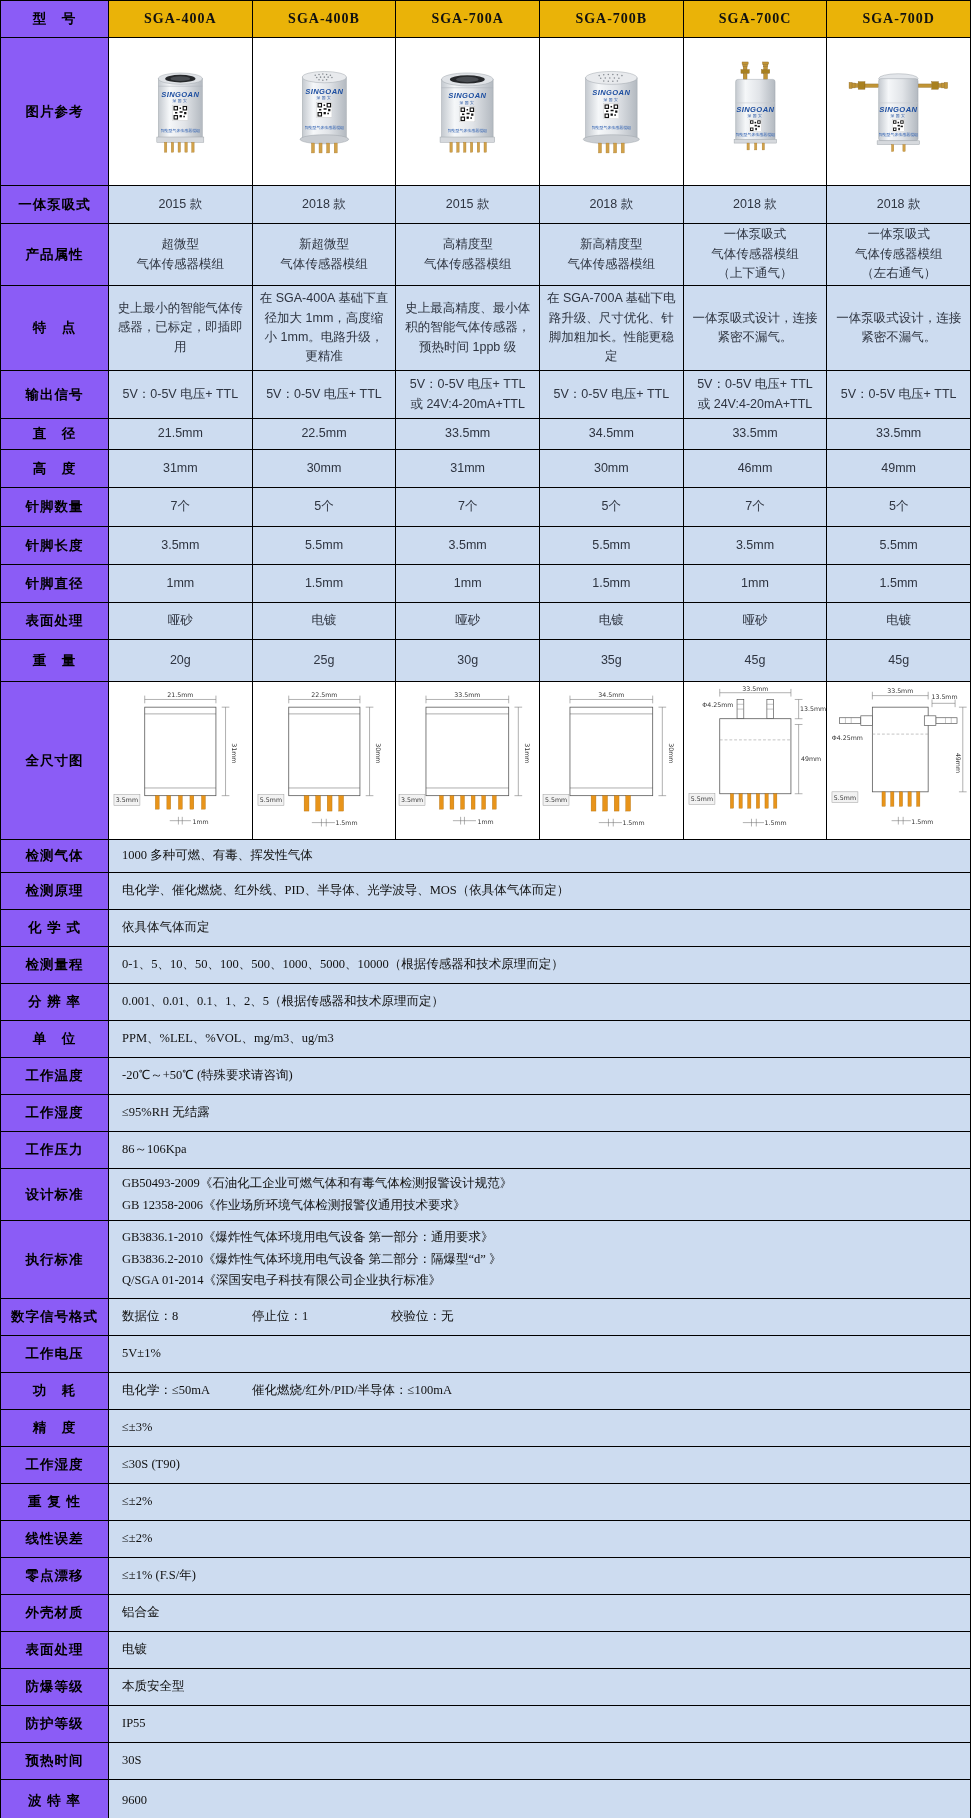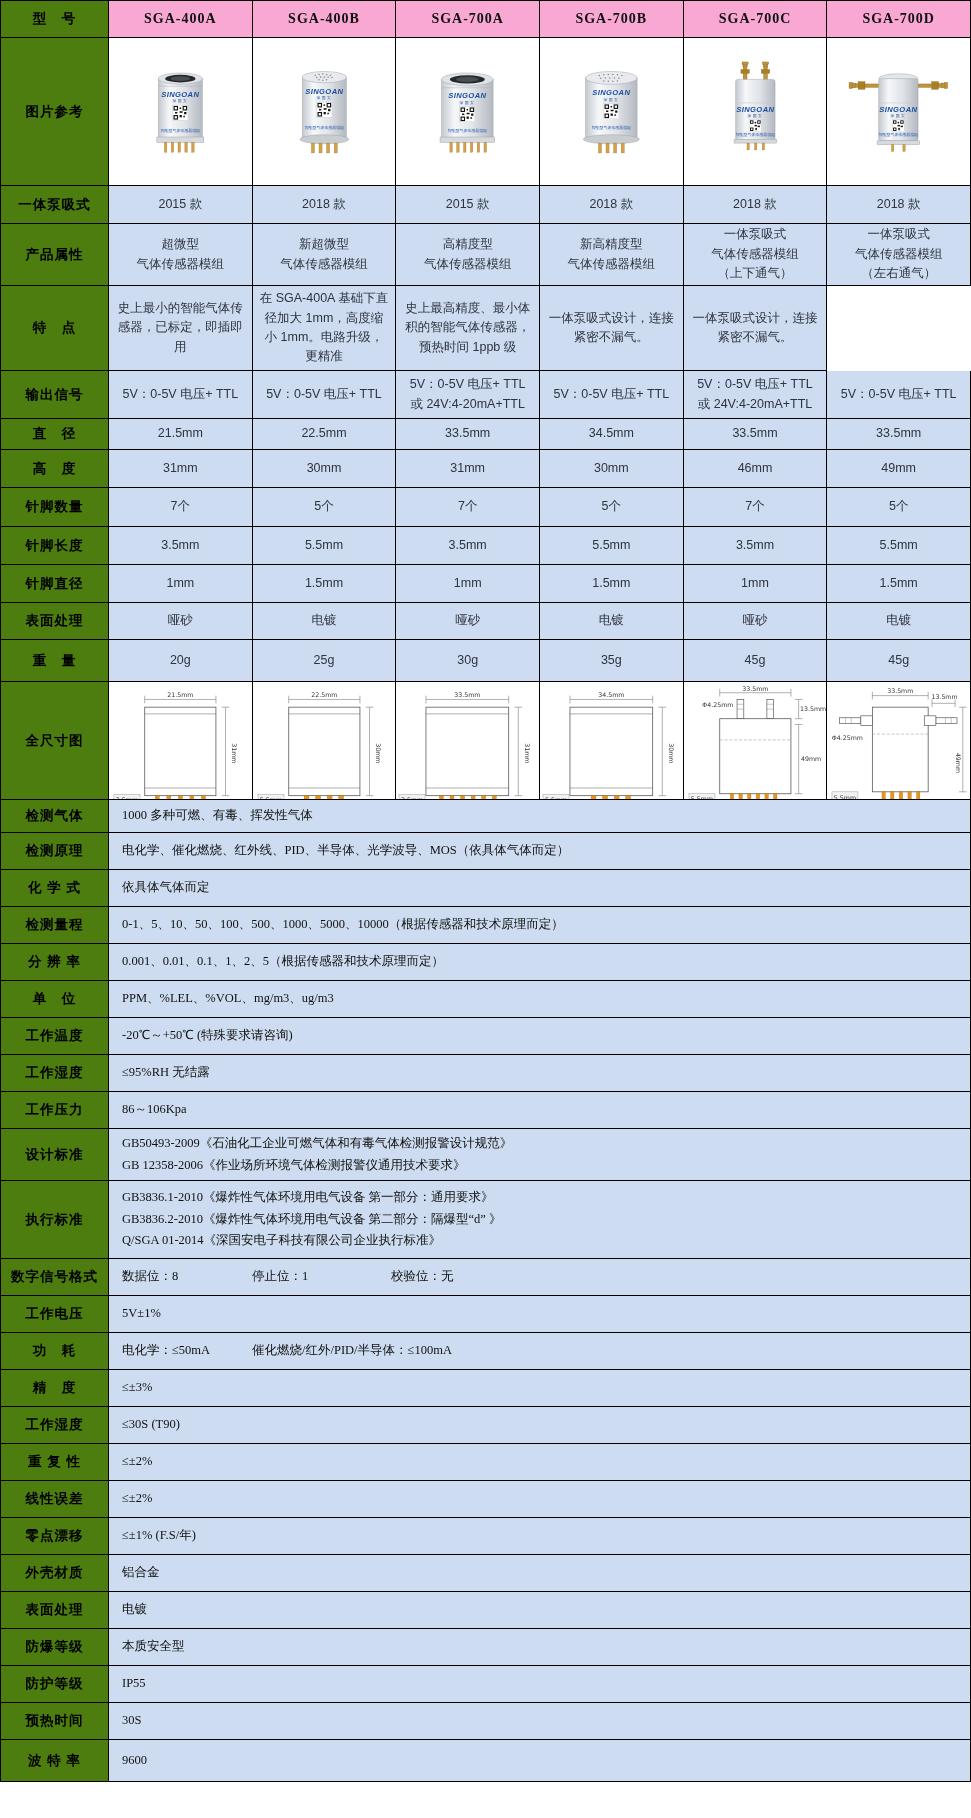--- a/index.html
+++ b/index.html
@@ -2,37 +2,37 @@
 <html><head>
 <meta charset="utf-8">
 <style>
   html,body{margin:0;padding:0;background:#fff;}
   body{width:971px;font-family:"Liberation Sans",sans-serif;-webkit-font-smoothing:antialiased;}
   .tbl{width:971px;border-top:1px solid #000;border-left:1px solid #000;box-sizing:border-box;}
   .crow{display:grid;grid-template-columns:108px repeat(6,1fr);}
   .srow{display:grid;grid-template-columns:108px 1fr;}
   .cell{border-right:1px solid #000;border-bottom:1px solid #000;box-sizing:border-box;
         display:flex;align-items:center;justify-content:center;overflow:hidden;}
-  .label{background:#4d7c0f;font-weight:bold;font-size:13.5px;color:#000;text-align:center;
+  .label{background:#8b5cf6;font-weight:bold;font-size:13.5px;color:#000;text-align:center;
          letter-spacing:1px;line-height:1.3;white-space:pre-line;}
-  .mhead{background:#f9a8d4;font-family:"Liberation Serif",serif;font-weight:bold;
+  .mhead{background:#eab308;font-family:"Liberation Serif",serif;font-weight:bold;
          font-size:14px;color:#111;letter-spacing:1px;}
   .val{background:#CDDCF0;font-size:12.5px;color:#2e3440;text-align:center;line-height:1.55;
        white-space:pre-line;padding:2px 6px;}
   .imgcell{background:#fff;padding:16px;}
   .dimcell{background:#fff;align-items:flex-start;padding-top:4px;}
   .specval{background:#CDDCF0;justify-content:flex-start;text-align:left;padding-left:13px;
            font-family:"Liberation Serif",serif;font-size:12.5px;color:#111;line-height:1.75;
            white-space:pre-line;}
   .part{display:inline-block;}
   .p1{width:130px;} .p2{width:139px;}
   
   .rh1{height:37px}.rh2{height:148px}.rh3{height:38px}.rh4{height:62px}.rh5{height:85px}
   .rh6{height:48px}.rh7{height:31px}.rh8{height:38px}.rh9{height:39px}.rh10{height:38px}
-  .rh11{height:38px}.rh12{height:37px}.rh13{height:42px}.rh14{height:118px}
+  .rh11{height:38px}.rh12{height:37px}.rh13{height:42px}.rh14{height:158px}
   .sr{height:37px}.sr-first{height:33px}.sr-design{height:52px}.sr-exec{height:78px}.sr-last{height:42px}
   
   svg{display:block}
   .product{width:100%;height:142px;}
   .p-brand{font:italic bold 10px "Liberation Sans",sans-serif;fill:#1d4ea0;text-anchor:middle;letter-spacing:.5px;}
   .p-brand-cn{font:5px "Liberation Sans",sans-serif;fill:#1d4ea0;text-anchor:middle;letter-spacing:2px;}
   .p-caption{font:5.2px "Liberation Sans",sans-serif;fill:#2a5db0;text-anchor:middle;}
   .dims{width:100%;height:152px;}
   .dt{font:6.5px "DejaVu Sans",sans-serif;fill:#333;text-anchor:middle;stroke:none;}
 </style>
@@ -392,20 +392,21 @@
     <div class="cell val">一体泵吸式
 气体传感器模组
 （左右通气）</div>
   </div>
 
   <div class="crow rh5">
     <div class="cell label">特　点</div>
     <div class="cell val">史上最小的智能气体传感器，已标定，即插即用</div>
     <div class="cell val">在 SGA-400A 基础下直径加大 1mm，高度缩小 1mm。电路升级，更精准</div>
     <div class="cell val">史上最高精度、最小体积的智能气体传感器，预热时间 1ppb 级</div>
+    <div class="cell val">在 SGA-700A 基础下电路升级、尺寸优化、针脚加粗加长。性能更稳定</div>
     <div class="cell val">一体泵吸式设计，连接紧密不漏气。</div>
     <div class="cell val">一体泵吸式设计，连接紧密不漏气。</div>
   </div>
 
   <div class="crow rh6">
     <div class="cell label">输出信号</div>
     <div class="cell val">5V：0-5V 电压+ TTL</div>
     <div class="cell val">5V：0-5V 电压+ TTL</div>
     <div class="cell val">5V：0-5V 电压+ TTL
 或 24V:4-20mA+TTL</div>

